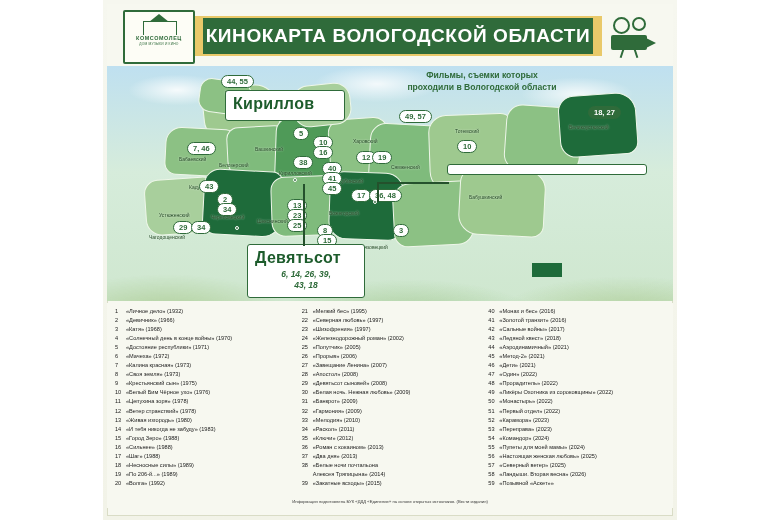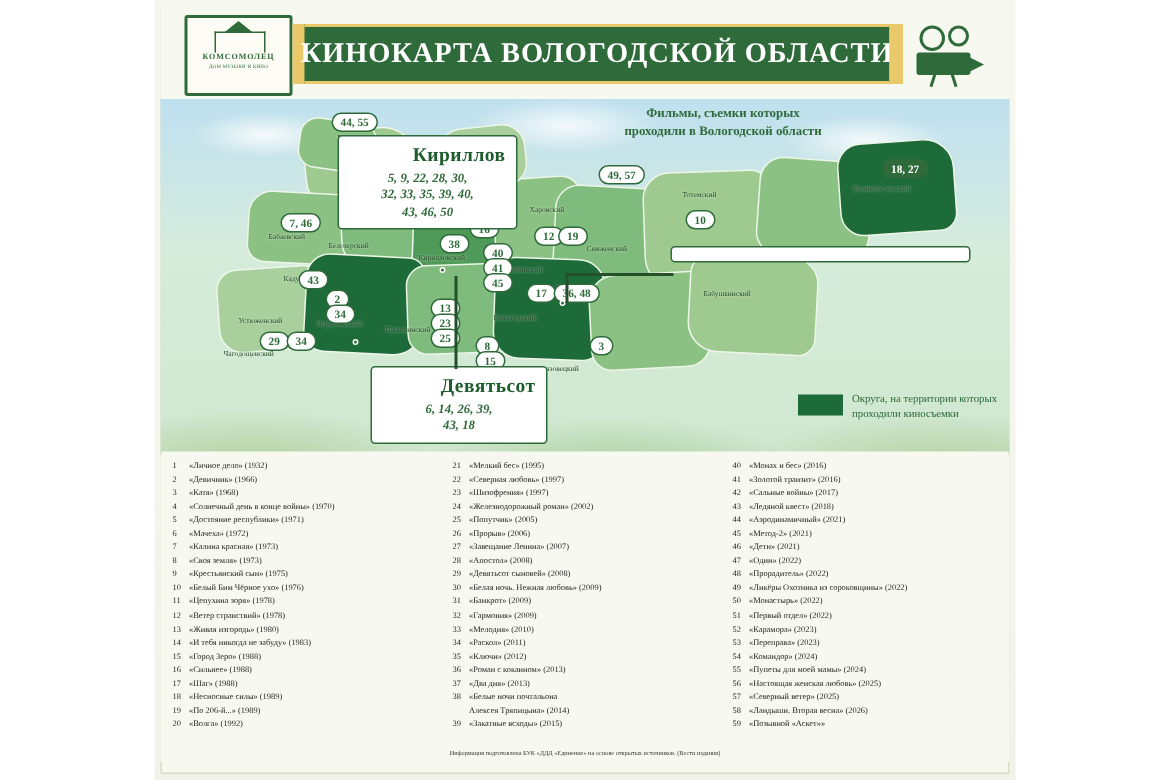--- a/index.html
+++ b/index.html
@@ -14,21 +14,20 @@
     position: relative;
     width: 780px; height: 520px;
     background: #ffffff;
   }
   
   .poster {
     position: absolute;
     left: 103px; top: 0; width: 574px; height: 520px;
     background: linear-gradient(180deg,#f6f7ef 0%,#f2f3e8 100%);
     overflow: hidden;
-    font-family: Liberation Serif, serif;
   }
   .poster-inner {
     position: absolute; inset: 4px;
     border: 1px solid #d9dcc6;
     background: #f7f8f0;
   }
 
   
   .header {
     position: absolute; left: 4px; top: 4px; width: 566px; height: 62px;
@@ -145,21 +144,21 @@
     color: #2f6b3a; font-size: 7.5px; font-weight: bold; line-height: 11px;
     white-space: nowrap;
   }
   .badge.dk { background: #2f6b3a; color: #fff; border-color: #2f6b3a; }
 
   .callout {
     position: absolute; background: #ffffff; border: 1.5px solid #2f6b3a;
     border-radius: 3px; padding: 4px 7px 5px;
   }
   .callout .ct {
-    color: #1d5c2c; font-weight: bold; font-size: 13px; text-align: right;
+    color: #1d5c2c; font-weight: bold; font-size: 16px; text-align: left;
     letter-spacing: .3px; margin-bottom: 2px;
   }
   .callout .cn {
     color: #2f6b3a; font-size: 8.5px; font-style: italic; font-weight: bold;
     text-align: center; line-height: 1.35; white-space: pre-line;
   }
   .films-note {
     position: absolute; left: 300px; top: 4px; width: 150px;
     color: #2f6b3a; font-size: 8.6px; font-weight: bold; text-align: center;
     line-height: 1.35; white-space: pre-line;
@@ -293,42 +292,37 @@
       <div class="badge" style="left:92px;top:114px;">43</div>
       <div class="badge" style="left:66px;top:155px;">29</div>
       <div class="badge" style="left:84px;top:155px;">34</div>
 
       <div class="city-dot" style="left:186px;top:112px;"></div>
       <div class="city-dot" style="left:128px;top:160px;"></div>
       <div class="city-dot" style="left:266px;top:134px;"></div>
 
       <div class="callout" style="left:118px;top:24px;width:120px;">
         <div class="ct">Кириллов</div>
-        <div class="cn">5, 9, 22, 28, 30,
-32, 33, 35, 39, 40,
-43, 46, 50</div>
       </div>
 
       <div class="callout" style="left:340px;top:98px;width:200px;">
       </div>
 
       <div class="callout" style="left:140px;top:178px;width:118px;">
         <div class="ct">Девятьсот</div>
         <div class="cn">6, 14, 26, 39,
 43, 18</div>
       </div>
 
       <div class="leader" style="left:270px;top:116px;width:72px;height:1.5px;"></div>
       <div class="leader" style="left:270px;top:116px;width:1.5px;height:20px;"></div>
       <div class="leader" style="left:196px;top:118px;width:1.5px;height:62px;"></div>
 
       <div class="legend">
         <div class="sw"></div>
-        <div class="lt">Округа, на территории которых
-проходили киносъемки</div>
       </div>
     </div>
 
     <div class="list-area">
       <div class="cols">
         <div class="col">
           <div class="row">
               <span class="num">1</span>
               <span class="nm">«Личное дело» (1932)</span>
             </div>

